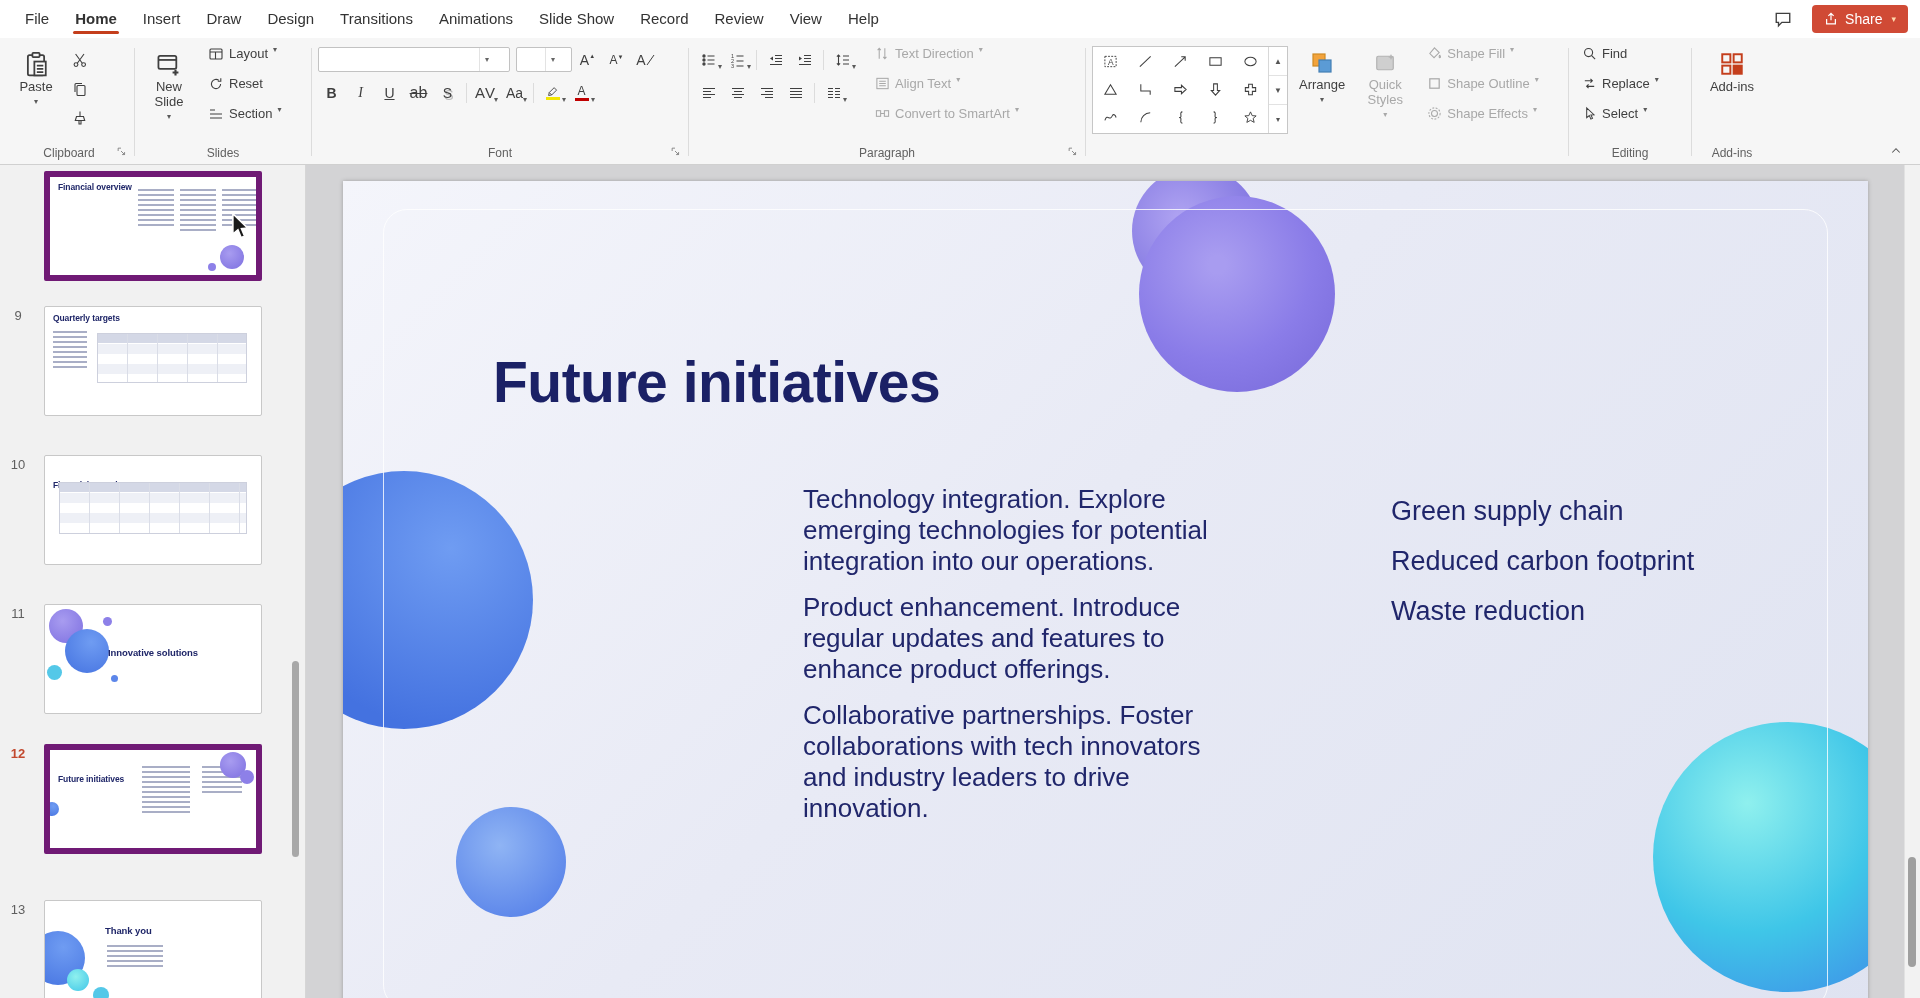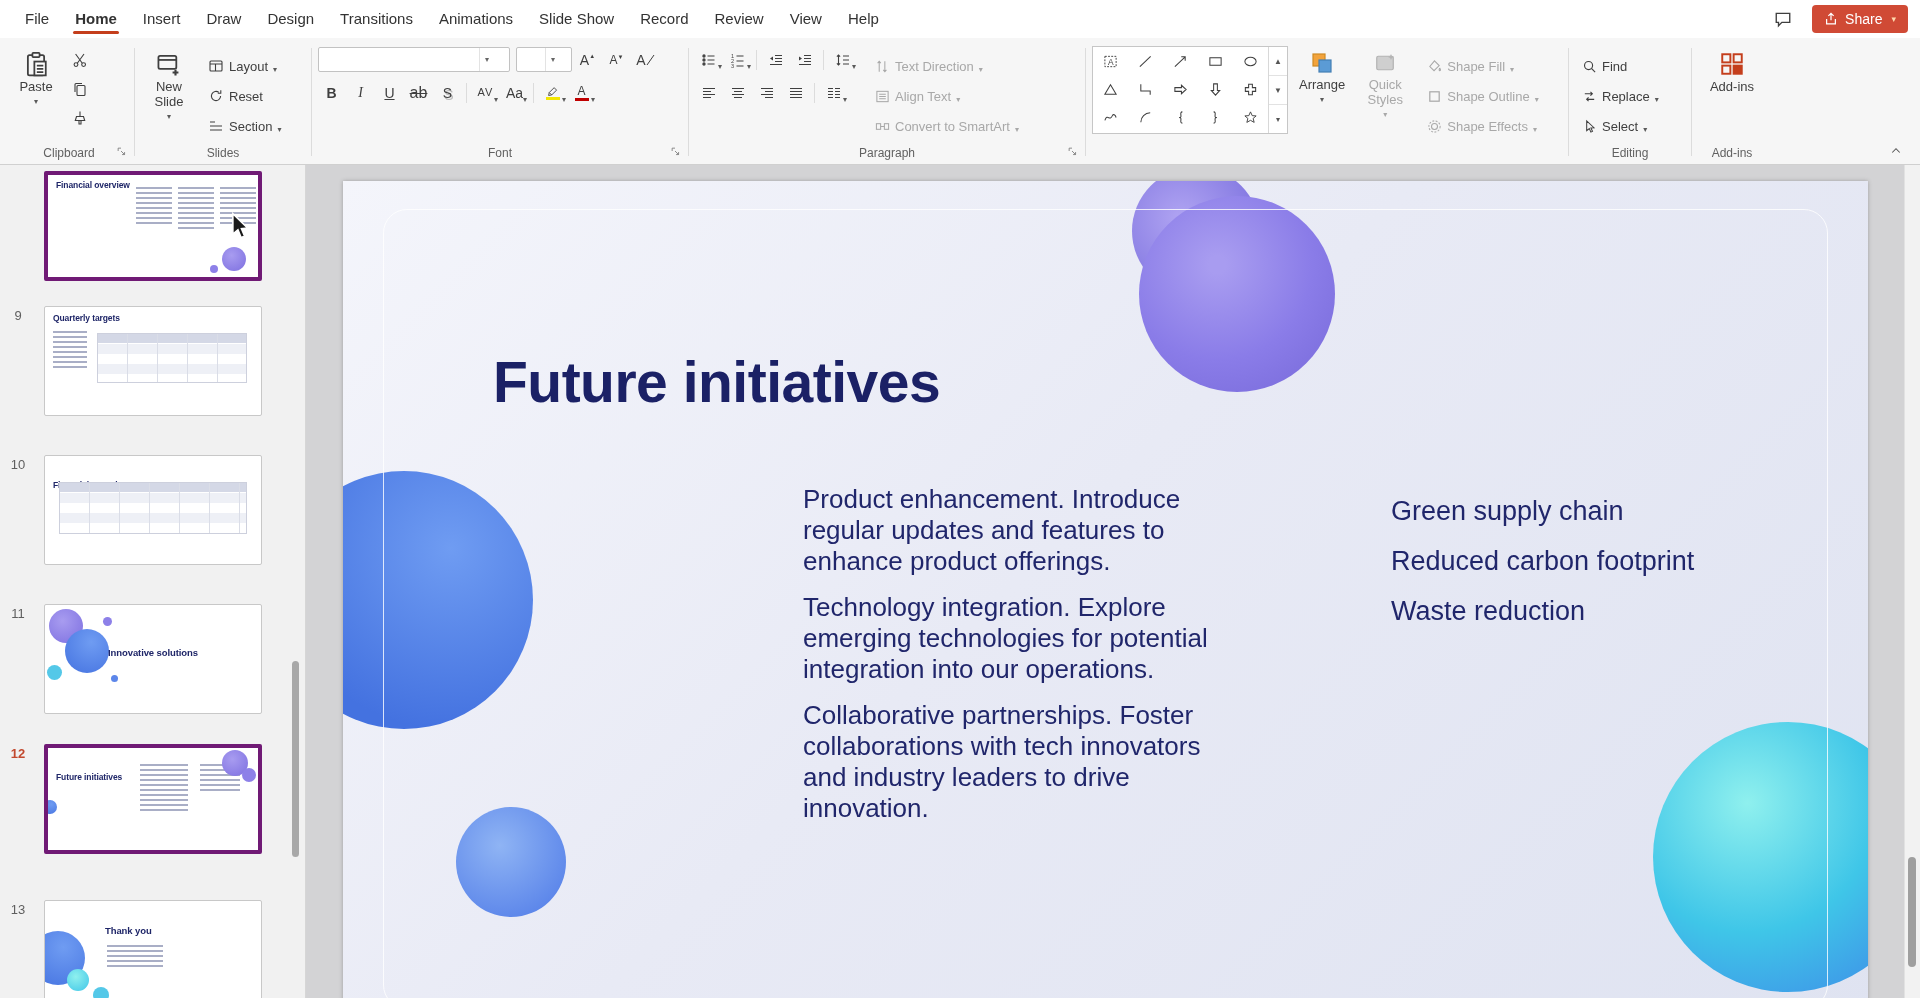--- a/index.html
+++ b/index.html
@@ -19,21 +19,21 @@
   .ribbon{height:127px;background:#f6f6f6;border-bottom:1px solid #d0d0d0;display:flex;align-items:stretch;padding:2px 6px 0;position:relative}
   .rgroup{display:flex;flex-direction:column;flex-shrink:0;padding:2px 4px 0}
   .rg-content{flex:1;display:flex;align-items:flex-start;gap:4px;padding-top:4px}
   .rg-label{height:22px;position:relative;display:flex;align-items:center;justify-content:center;font-size:12px;color:#616161}
   .launcher{position:absolute;right:2px;top:4px;color:#7a7a7a}
   .rdivider{width:1px;background:#dcdcdc;margin:8px 2px}
   .bigbtn{display:flex;flex-direction:column;align-items:center;padding:5px 7px 2px;border-radius:4px;font-size:13px;gap:3px;text-align:center;min-width:52px;line-height:1.15;cursor:default}
   .caret{font-size:8px;color:#5a5a5a;line-height:1}
   .vcol{display:flex;flex-direction:column;gap:2px}
   .sbtn{width:27px;height:27px;display:flex;align-items:center;justify-content:center;border-radius:3px;background:none;border:none;cursor:default;color:#3f3f3f;position:relative}
-  .mbtn{display:flex;align-items:flex-end;gap:5px;height:28px;padding:0 7px;font-size:13px;border-radius:3px;background:none;border:none;color:#3f3f3f;cursor:default;white-space:nowrap}
+  .mbtn{display:flex;align-items:flex-start;gap:5px;height:28px;padding:0 7px;font-size:13px;border-radius:3px;background:none;border:none;color:#3f3f3f;cursor:default;white-space:nowrap}
   .disabled{color:#a8a8a8!important}
   .frow{display:flex;align-items:center;gap:2px}
   .combo{display:flex;align-items:center;border:1px solid #c2c2c2;background:#fff;height:25px;border-radius:2px}
   .combo input{border:none;outline:none;height:100%;font-size:13px;padding:0 6px;font-family:"Liberation Sans",sans-serif;min-width:0;background:transparent}
   .combo-caret{font-size:8px;color:#666;padding:0 5px;border-left:1px solid #e3e3e3;height:100%;display:flex;align-items:center}
   .glyph{font-size:14px;line-height:1}
   .vsep{width:1px;height:20px;background:#dcdcdc;margin:0 3px;align-self:center}
   .letterstack{display:flex;flex-direction:column;align-items:center;line-height:1}
   .colorbar{width:14px;height:3px;margin-top:1px}
   
@@ -45,21 +45,21 @@
   .gscroll span + span{border-top:1px solid #e2e2e2}
   .collapse-btn{position:absolute;right:12px;bottom:4px;width:24px;height:18px;display:flex;align-items:center;justify-content:center;color:#555}
   
   .content{position:relative;height:833px;display:flex}
   
   .slide-panel{width:306px;background:#f1f1f1;border-right:1px solid #d6d6d6;position:relative;overflow:hidden;flex-shrink:0}
   .thumb-row{position:absolute;left:0;right:0}
   .t-num{position:absolute;left:4px;top:2px;width:28px;text-align:center;font-size:13px;color:#5f5f5f}
   .t-num.cur{color:#c2492f;font-weight:700}
   .thumb{position:absolute;left:44px;width:218px;height:110px;background:#fff;border:1px solid #c8c8c8;border-radius:2px;overflow:hidden;cursor:default}
-  .thumb.sel{border:4px solid #701a75}
+  .thumb.sel{border:6px solid #701a75}
   .t-title{position:absolute;font-weight:700;color:#1f2668;font-size:8.5px;letter-spacing:-.1px}
   .mlines{position:absolute;background:repeating-linear-gradient(to bottom,#a9aec6 0 2px,transparent 2px 5px)}
   .mini-table{position:absolute;border:1px solid #cdd0dd;background:
      repeating-linear-gradient(to right, transparent 0 29px, #dadde7 29px 30px),
      linear-gradient(#d4d8e6 0 0) top/100% 9px no-repeat,
      repeating-linear-gradient(to bottom,#ffffff 0 10px,#eef0f6 10px 20px)}
   .blob{position:absolute;border-radius:50%}
   .panel-thumb-scroll{position:absolute;right:6px;top:496px;width:7px;height:196px;background:#a8a8a8;border-radius:4px}
   
   .editor{position:relative;flex:1;background:#d3d3d5;overflow:hidden}
@@ -257,21 +257,21 @@
               <span class="glyph" style="text-decoration:underline">U</span>
             </button>
           <button class="sbtn">
               <span class="glyph" style="font-size:16px;text-decoration:line-through">ab</span>
             </button>
           <button class="sbtn">
               <span class="glyph" style="text-shadow:1.5px 1.5px 0 #b9b9b9">S</span>
             </button>
           <span class="vsep"></span>
           <button class="sbtn">
-              <span class="glyph" style="font-size:11px;letter-spacing:1px">AV</span>
+              <span class="glyph" style="font-size:15px;letter-spacing:1px">AV</span>
               <span class="caret" style="position:absolute;right:1px;bottom:2px">▾</span>
             </button>
           <button class="sbtn">
               <span class="glyph">Aa</span>
               <span class="caret" style="position:absolute;right:1px;bottom:2px">▾</span>
             </button>
           <span class="vsep"></span>
           <button class="sbtn">
               <span class="letterstack">
                 <svg width="13" height="11" viewBox="0 0 16 13" fill="none" stroke="currentColor" stroke-width="1.1">
@@ -704,22 +704,22 @@
         <span class="blob" style="left:789px;top:-14px;width:128px;height:128px;background:radial-gradient(circle at 38% 40%,#b0a4f2,#7f74e0 78%)"></span>
         <span class="blob" style="left:796px;top:15px;width:196px;height:196px;background:radial-gradient(circle at 40% 35%,#a89cf0 5%,#8a7ce8 55%,#7668d8)"></span>
         <span class="blob" style="left:-68px;top:290px;width:258px;height:258px;background:radial-gradient(circle at 68% 30%,#6f9cf2,#4472e0 72%)"></span>
         <span class="blob" style="left:113px;top:626px;width:110px;height:110px;background:radial-gradient(circle at 40% 35%,#8fb4f4,#5c86ea 78%)"></span>
         <span class="blob" style="left:1310px;top:541px;width:270px;height:270px;background:radial-gradient(circle at 35% 30%,#8ff0ee,#3fc6e8 50%,#3e8de8 92%)"></span>
         <span class="slide-frame"></span>
 
         <div class="s-title">Future initiatives</div>
 
         <div class="s-body">
+          <p>Technology integration. Explore emerging technologies for potential integration into our operations.</p>
           <p>Product enhancement. Introduce regular updates and features to enhance product offerings.</p>
-          <p>Technology integration. Explore emerging technologies for potential integration into our operations.</p>
           <p>Collaborative partnerships. Foster collaborations with tech innovators and industry leaders to drive innovation.</p>
         </div>
 
         <div class="s-list">
           <div>Green supply chain</div>
           <div>Reduced carbon footprint</div>
           <div>Waste reduction</div>
         </div>
       </div>
 

